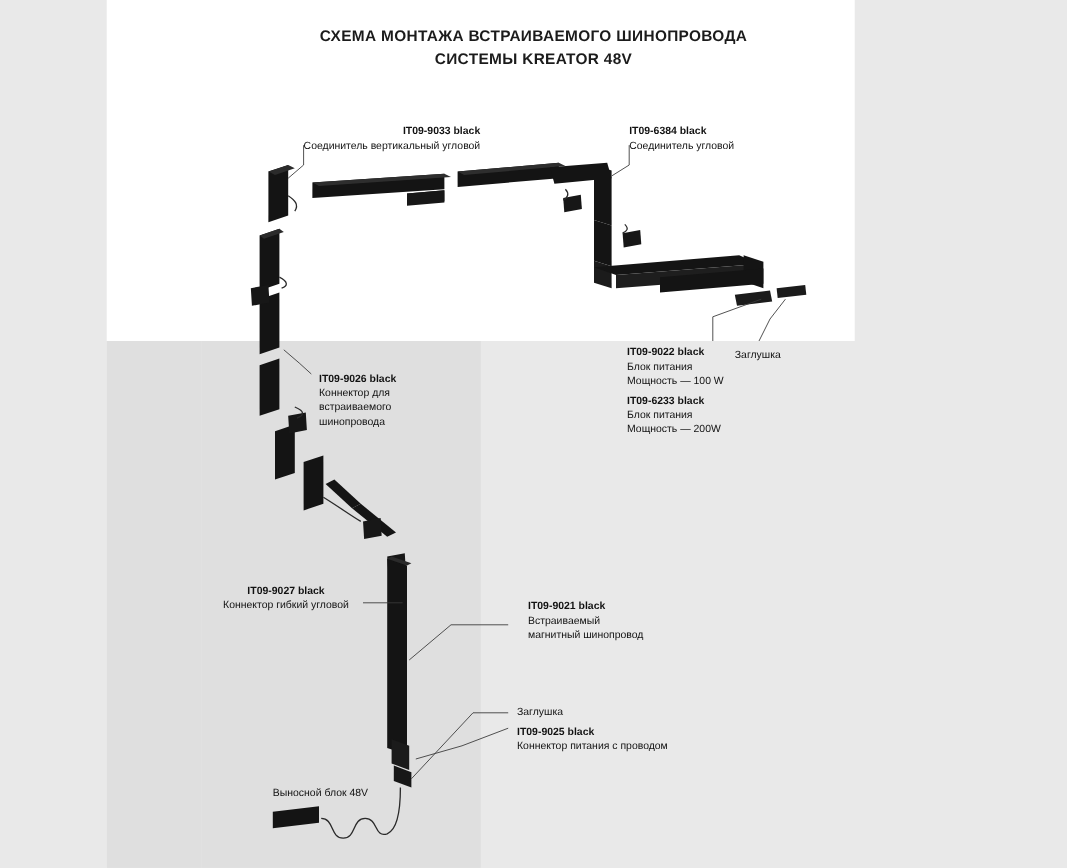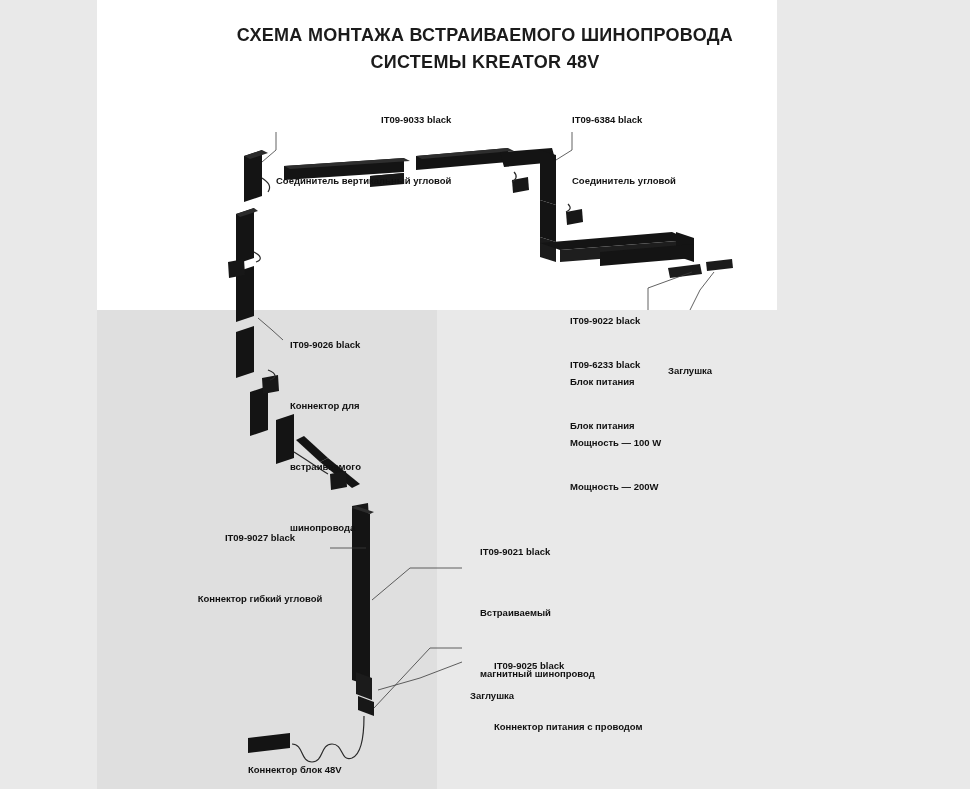--- a/index.html
+++ b/index.html
@@ -51,40 +51,39 @@
     background: #e9e9e9;
   }
 
   
   #title {
     position: absolute;
     left: 0;
     top: 22px;
     width: 970px;
     text-align: center;
-    font-size: 18px;
+    font-size: 14px;
     font-weight: bold;
     color: #1b1b1b;
     letter-spacing: 0.3px;
     line-height: 1.5;
   }
 
   
   .label {
     position: absolute;
     font-size: 9.5px;
     line-height: 1.38;
     color: #111;
   }
   .label .code {
     font-weight: bold;
   }
   .label .desc {
-    font-weight: bold;
-    margin-top: 48px;
+    font-weight: normal;
   }
   .label.right {
     text-align: center;
   }
 
   
   #art {
     position: absolute;
     left: 0;
     top: 0;
@@ -244,22 +243,22 @@
   <div class="label" style="left:480px; top:545px;">
     <div class="code">IT09-9021 black</div>
     <div class="desc">Встраиваемый</div>
     <div class="desc">магнитный шинопровод</div>
   </div>
 
   <div class="label" style="left:470px; top:641px;">
     <div class="desc">Заглушка</div>
   </div>
 
-  <div class="label" style="left:494px; top:659px;">
+  <div class="label" style="left:470px; top:659px;">
     <div class="code">IT09-9025 black</div>
     <div class="desc">Коннектор питания с проводом</div>
   </div>
 
   <div class="label" style="left:248px; top:715px;">
-    <div class="desc">Коннектор блок 48V</div>
+    <div class="desc">Выносной блок 48V</div>
   </div>
 
 </div>
 
 </body></html>

